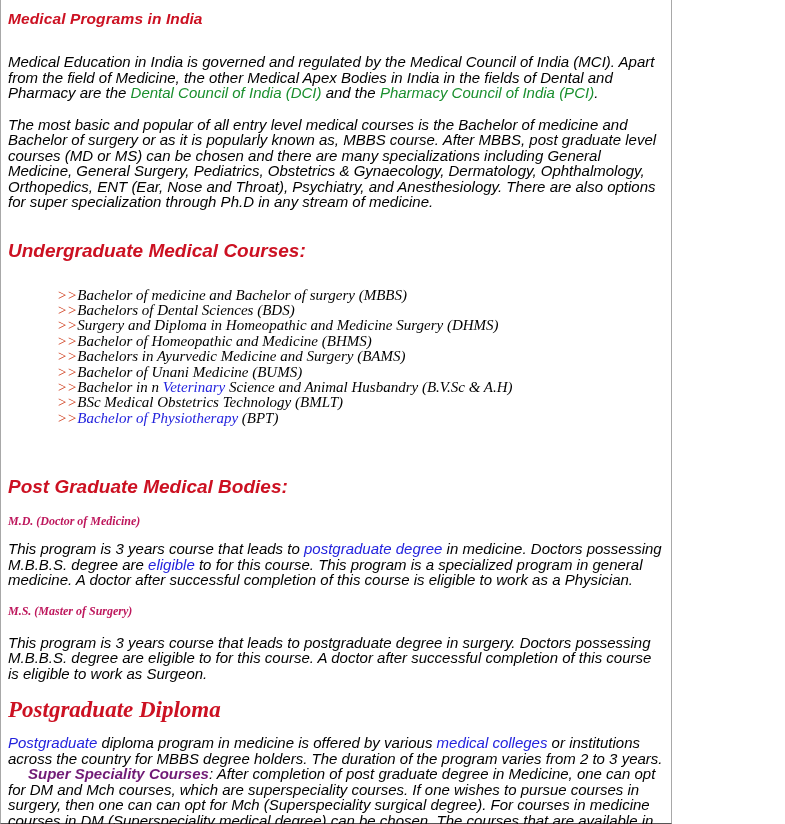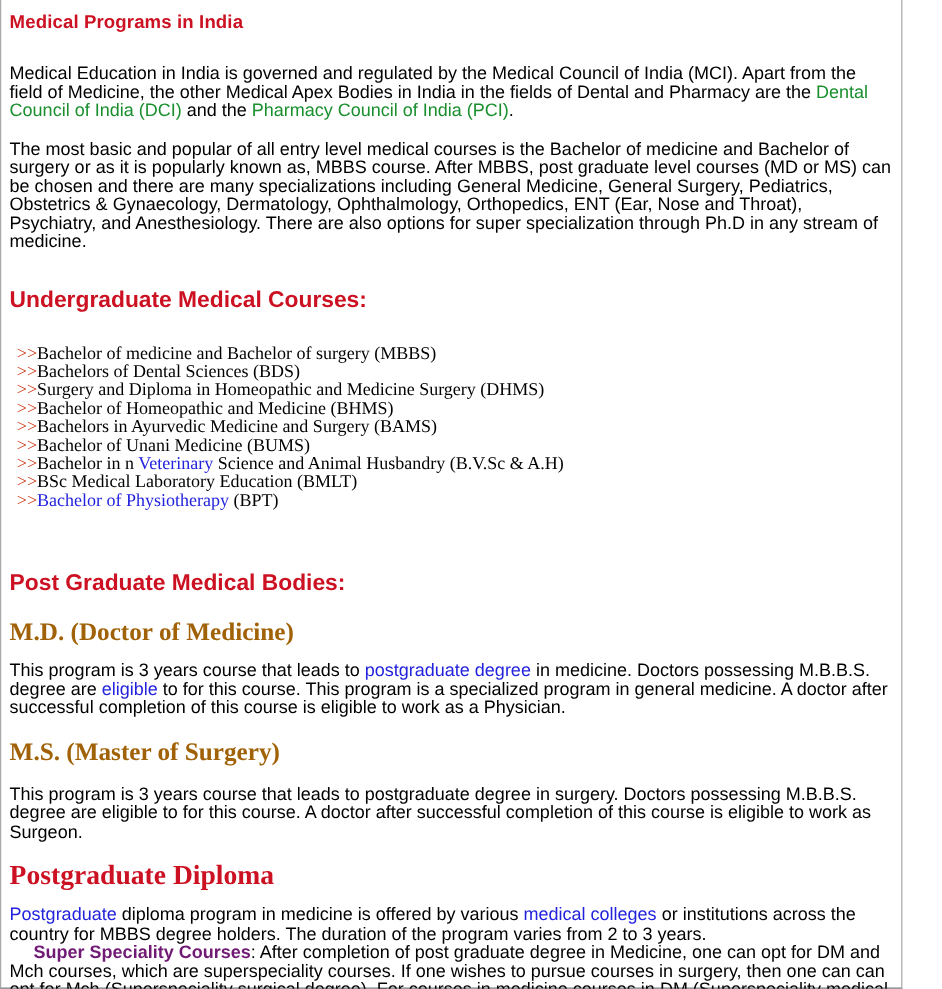--- a/index.html
+++ b/index.html
@@ -13,27 +13,28 @@
     height: 824px;
     font-family: "Liberation Sans", sans-serif;
     color: #000000;
     overflow: hidden;
   }
 
   
   #page {
     position: relative;
     box-sizing: border-box;
-    width: 752px;
+    width: 672px;
     height: 824px;
     background: #ffffff;
     border-left: 1px solid #a8a8a8;
     border-right: 1px solid #a8a8a8;
     border-bottom: 1px solid #555555;
     padding: 8px 8px 0 7px;
+    font-style: italic;
   }
 
   
   .title-main {
     font-family: "Liberation Sans", sans-serif;
     font-weight: bold;
     font-size: 15.5px;
     color: #cc1122;
     margin: 2px 0 0 0;
     letter-spacing: 0.1px;
@@ -41,22 +42,22 @@
   .h-red-sans {
     font-family: "Liberation Sans", sans-serif;
     font-weight: bold;
     font-size: 19px;
     color: #cc1122;
     margin: 0;
   }
   .h-serif-green {
     font-family: "Liberation Serif", "DejaVu Serif", serif;
     font-weight: bold;
-    font-size: 21px;
-    color: #a16207;
+    font-size: 12px;
+    color: #be185d;
     margin: 0;
   }
   .h-serif-red {
     font-family: "Liberation Serif", "DejaVu Serif", serif;
     font-weight: bold;
     font-size: 23px;
     color: #cc1122;
     margin: 0;
   }
 
@@ -76,21 +77,21 @@
   
   .course-list {
     font-family: "Liberation Serif", "DejaVu Serif", serif;
     font-size: 15px;
     line-height: 15.4px;
     color: #000000;
     margin: 0;
     padding: 0;
     list-style: none;
   }
-  .course-list li { white-space: nowrap; }
+  .course-list li { white-space: nowrap; margin-left: 43px; }
   .course-list li .marker {
     color: #cc3311;
     font-family: "Liberation Serif", "DejaVu Serif", serif;
   }
   .course-list li.indent { padding-left: 6px; }
   .course-list li.noindent { padding-left: 0px; }
   .course-list .lnk-blue { color: #2222dd; }
 
   
   .sp-20 { height: 20px; }
@@ -121,21 +122,21 @@
   <div class="sp-26"></div>
 
   <ul class="course-list" id="ug-list">
       <li class="indent"><span class="marker">&gt;&gt;</span><span>Bachelor of medicine and Bachelor of surgery (MBBS)</span></li>
       <li class="indent"><span class="marker">&gt;&gt;</span><span>Bachelors of Dental Sciences (BDS)</span></li>
       <li class="indent"><span class="marker">&gt;&gt;</span><span>Surgery and Diploma in Homeopathic and Medicine Surgery (DHMS)</span></li>
       <li class="indent"><span class="marker">&gt;&gt;</span><span>Bachelor of Homeopathic and Medicine (BHMS)</span></li>
       <li class="indent"><span class="marker">&gt;&gt;</span><span>Bachelors in Ayurvedic Medicine and Surgery (BAMS)</span></li>
       <li class="indent"><span class="marker">&gt;&gt;</span><span>Bachelor of Unani Medicine (BUMS)</span></li>
       <li class="indent"><span class="marker">&gt;&gt;</span><span>Bachelor in n </span><span class="lnk-blue">Veterinary</span><span> Science and Animal Husbandry (B.V.Sc &amp; A.H)</span></li>
-      <li class="indent"><span class="marker">&gt;&gt;</span><span>BSc Medical Laboratory Education (BMLT)</span></li>
+      <li class="indent"><span class="marker">&gt;&gt;</span><span>BSc Medical Obstetrics Technology (BMLT)</span></li>
       <li class="indent"><span class="marker">&gt;&gt;</span><span class="lnk-blue">Bachelor of Physiotherapy</span><span> (BPT)</span></li>
     </ul>
 
   <div class="sp-30"></div>
   <div class="sp-20"></div>
 
   <h2 class="h-red-sans">Post Graduate Medical Bodies:</h2>
 
   <div class="sp-16"></div>
 

